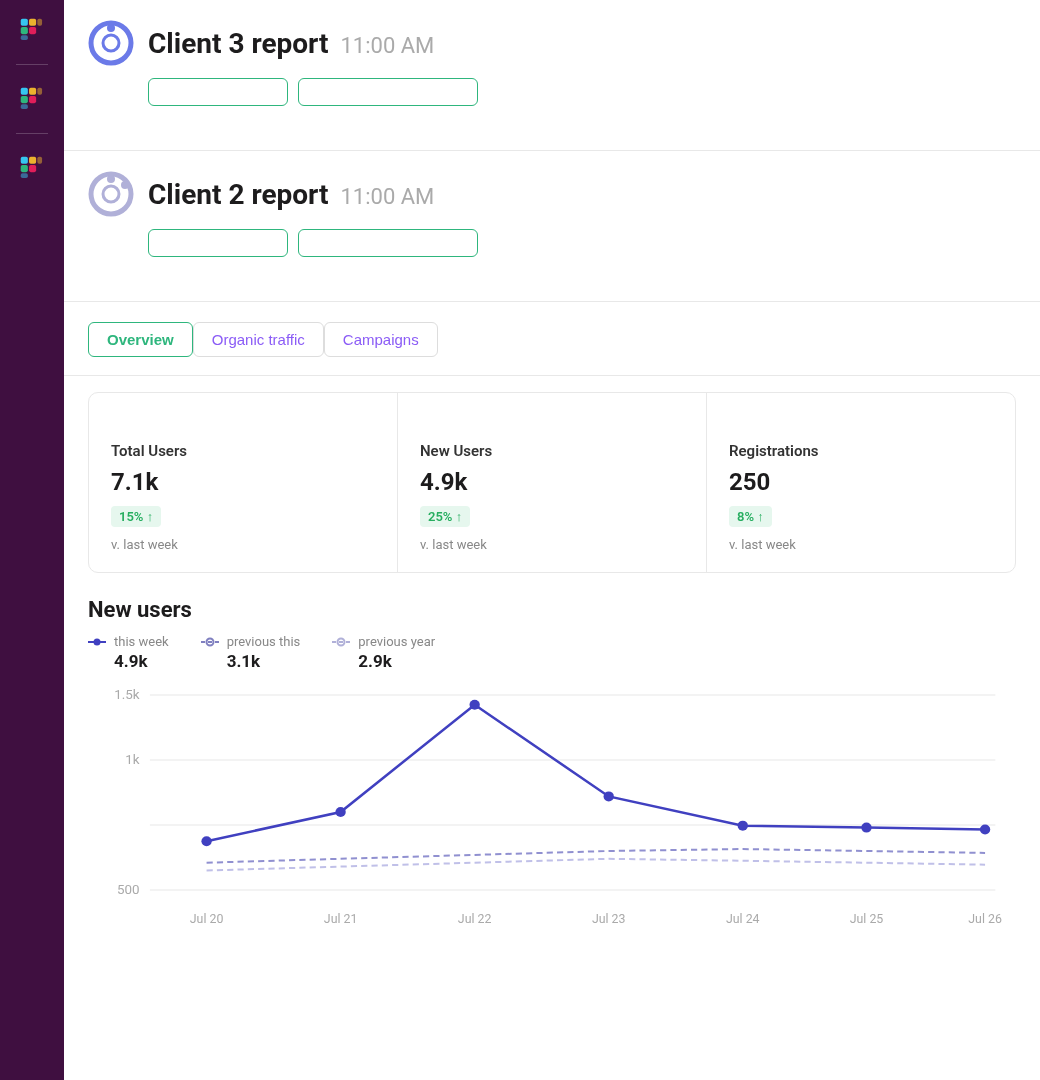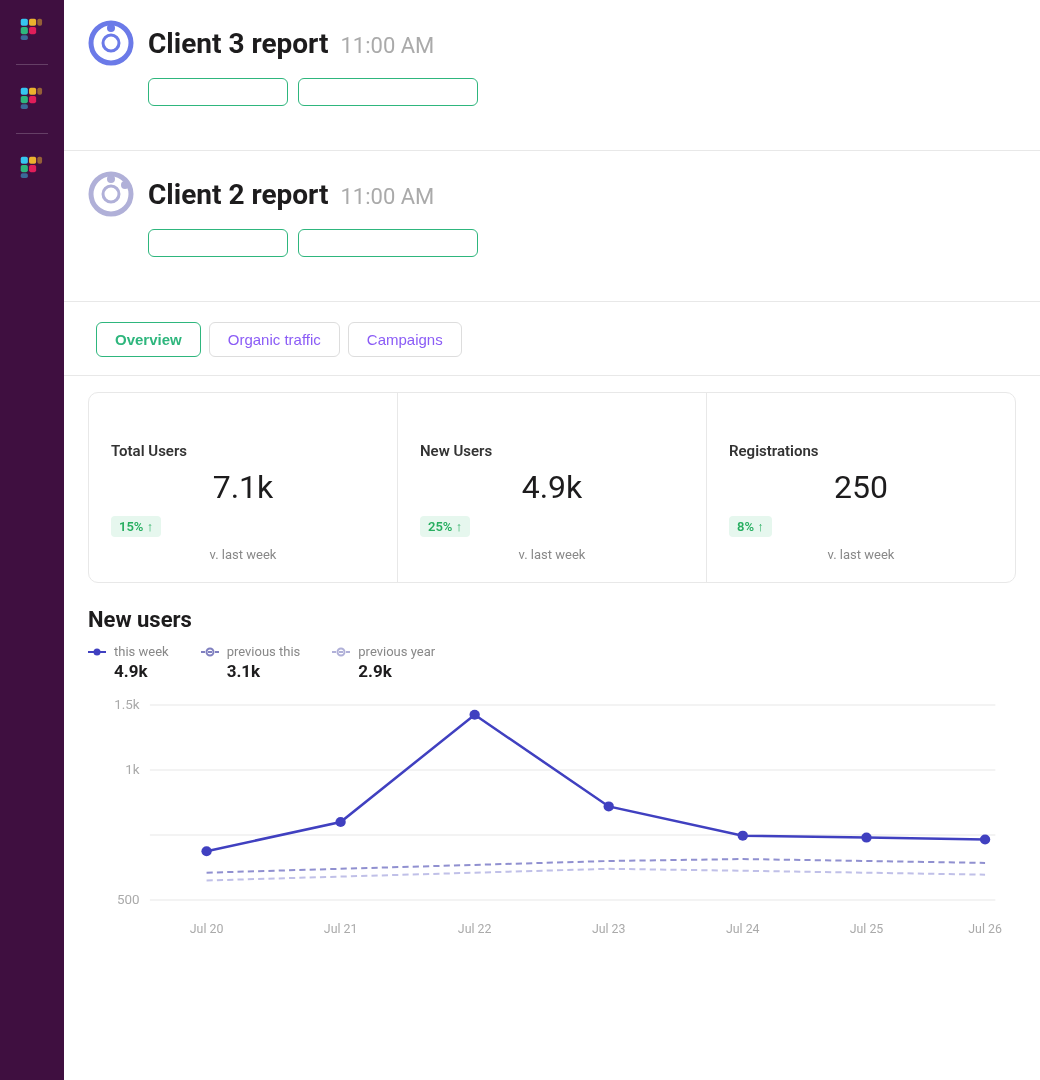--- a/index.html
+++ b/index.html
@@ -79,23 +79,22 @@
     .report-time {
       font-size: 22px;
       font-weight: 400;
       color: #aaaaaa;
       margin-left: 8px;
     }
 
     
     .tabs-row {
       display: flex;
-      gap: 8px;
+      gap: 0;
       margin-bottom: 18px;
-      margin-left: 8px;
     }
 
     .tab-btn {
       padding: 8px 18px;
       border-radius: 6px;
       border: 1.5px solid #dddddd;
       background: #fff;
       font-size: 15px;
       font-weight: 500;
       color: #8b5cf6;
@@ -143,45 +142,43 @@
 
     .stat-label {
       font-size: 15px;
       font-weight: 600;
       color: #333;
       margin-bottom: 8px;
       margin-top: 29px;
     }
 
     .stat-value {
-      font-size: 32px;
-      font-weight: 400;
+      font-size: 24px;
+      font-weight: 700;
       color: #1d1c1d;
       margin-bottom: 10px;
-      text-align: center;
     }
 
     .stat-badge {
       display: inline-flex;
       align-items: center;
       gap: 3px;
       background: #e6f7ee;
       color: #27ae60;
       font-size: 13px;
       font-weight: 600;
       padding: 3px 8px;
       border-radius: 4px;
       margin-bottom: 6px;
     }
 
     .stat-compare {
       font-size: 13px;
       color: #888;
       margin-top: 4px;
-      text-align: center;
     }
 
     
     .chart-section {
       padding: 4px 24px 24px 24px;
     }
 
     .chart-title {
       font-size: 22px;
       font-weight: 700;

